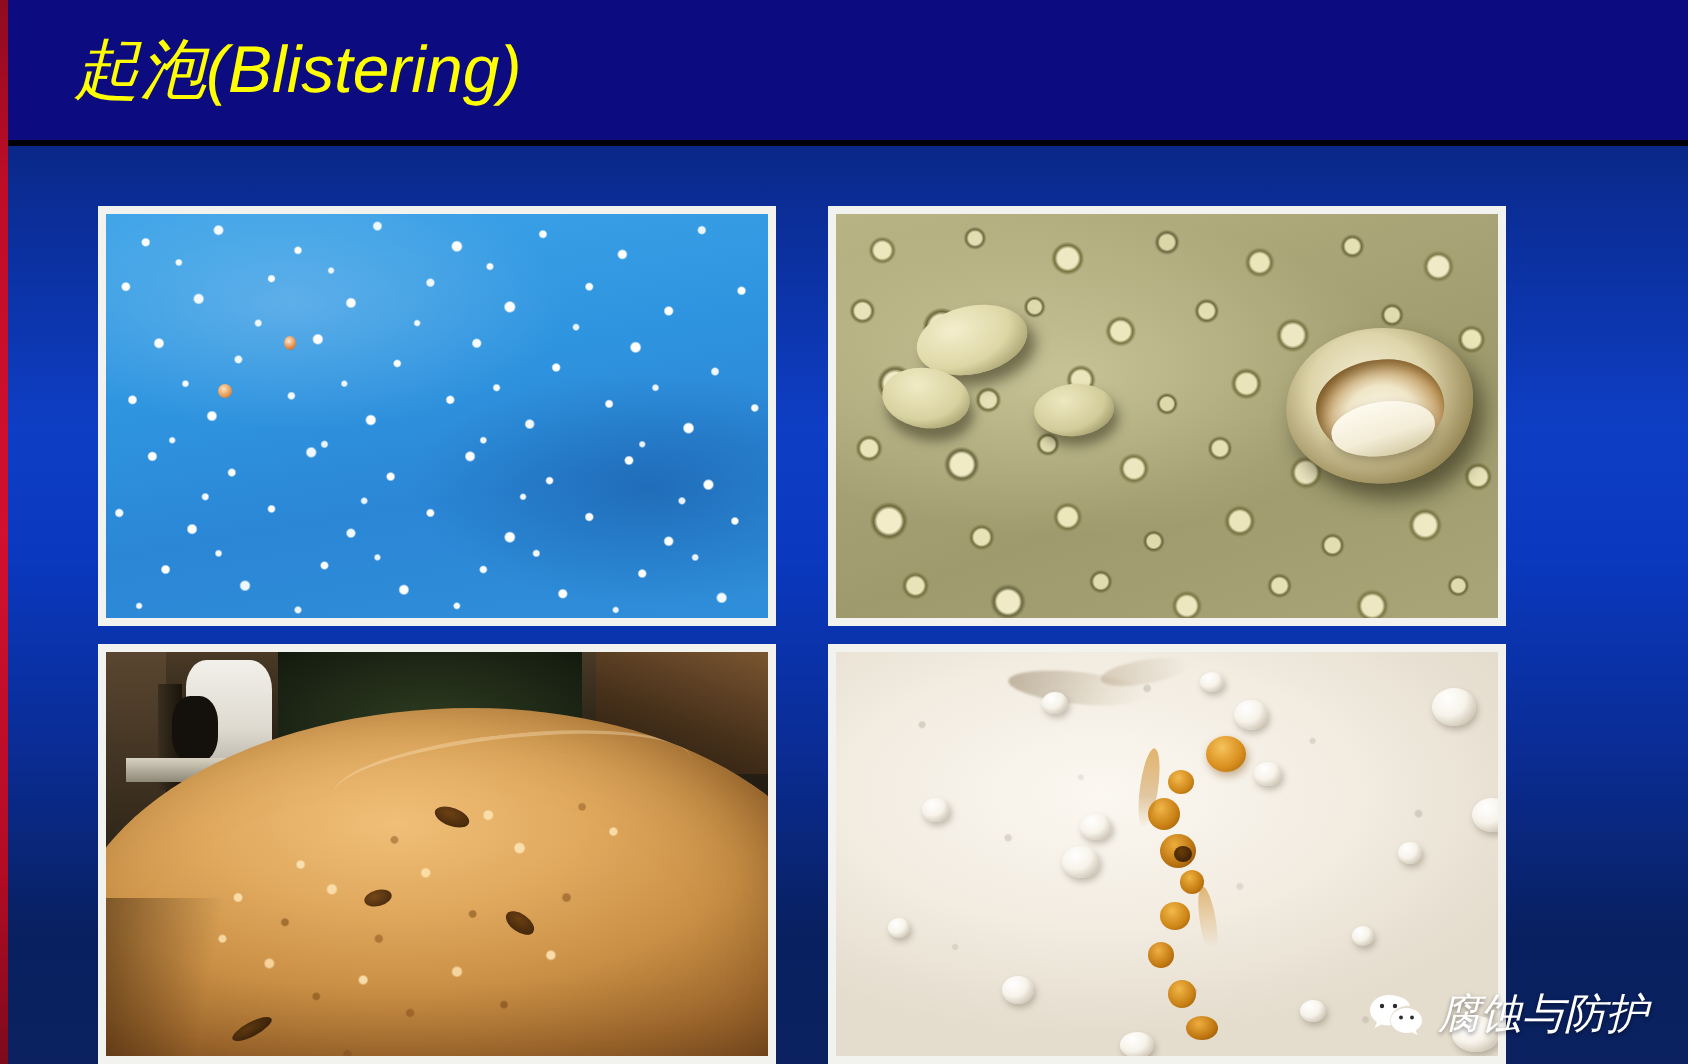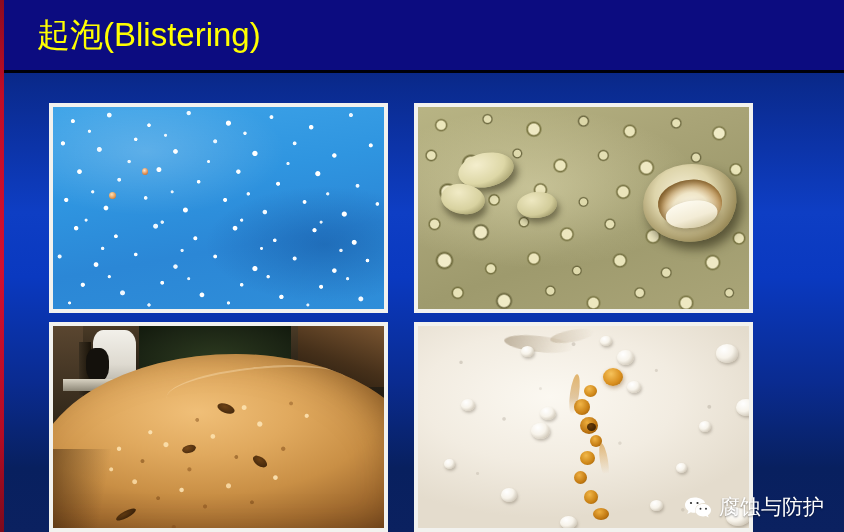--- a/index.html
+++ b/index.html
@@ -15,20 +15,21 @@
     overflow: hidden;
     font-family: "Liberation Sans", "DejaVu Sans", sans-serif;
     background: linear-gradient(180deg,
         #071a63 0%,
         #0a2a8e 16%,
         #0e3ec4 40%,
         #0a39c0 52%,
         #0a2b90 72%,
         #08205f 88%,
         #0b2160 100%);
+    font-style: italic;
   }
 
   
   .edge-strip {
     position: absolute;
     left: 0;
     top: 0;
     width: 4px;
     height: 532px;
     background: linear-gradient(180deg, #8e0b20 0%, #c00d27 18%, #d21030 50%, #b30c24 82%, #7d0a1c 100%);

